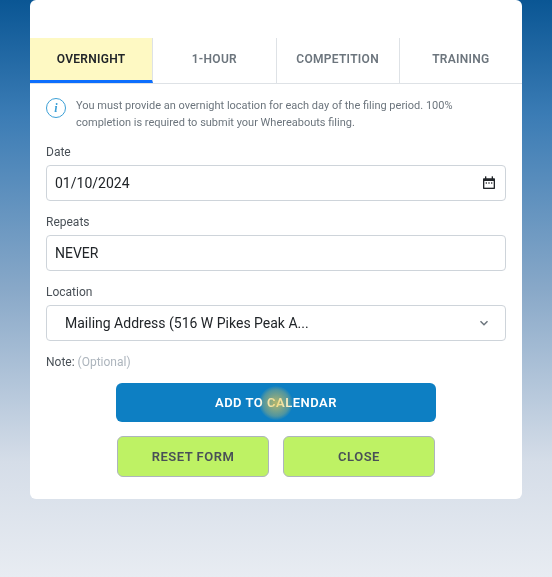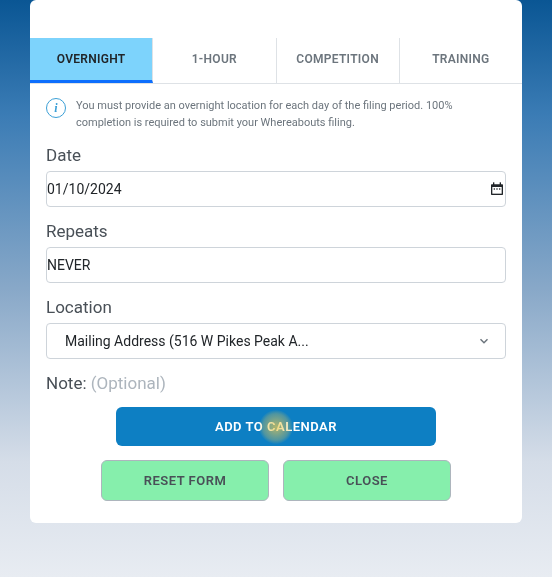--- a/index.html
+++ b/index.html
@@ -33,21 +33,21 @@
       font-weight: 600;
       color: #6c757d;
       cursor: pointer;
       border-right: 1px solid #dee2e6;
       letter-spacing: 0.3px;
     }
     .tab:last-child { border-right: none; }
     .tab.active {
       color: #212529;
       border-bottom: 3px solid #0d6efd;
-      background: #7dd3fc;
+      background: #fef9c3;
     }
     .content { padding: 14px 16px 22px 16px; }
     .info-row {
       display: flex;
       align-items: flex-start;
       gap: 10px;
       margin-bottom: 14px;
     }
     .info-icon {
       width: 20px;
@@ -65,30 +65,30 @@
       font-family: Georgia, serif;
     }
     .info-text {
       font-size: 11px;
       color: #6c757d;
       line-height: 1.5;
     }
     .field-group { margin-bottom: 14px; }
     .label {
       display: block;
-      font-size: 17px;
+      font-size: 12px;
       color: #495057;
       margin-bottom: 6px;
     }
     .label .optional { color: #adb5bd; }
     .input, .select, .date-input, .textarea {
       width: 100%;
       border: 1px solid #ced4da;
       border-radius: 4px;
-      padding: 9px 0;
+      padding: 9px 8px;
       font-size: 14px;
       color: #212529;
       background: #fff;
       font-family: inherit;
     }
     .date-input {
       display: flex;
       align-items: center;
       justify-content: space-between;
     }
@@ -132,24 +132,24 @@
       width: 34px;
       height: 34px;
       background: radial-gradient(circle, rgba(232,200,80,0.75) 0%, rgba(232,200,80,0.3) 55%, transparent 72%);
       border-radius: 50%;
       left: 50%;
       top: 50%;
       transform: translate(-50%, -50%);
       pointer-events: none;
     }
     .btn-secondary {
-      background: #86efac;
+      background: #bef264;
       color: #495057;
       border: 1px solid #adb5bd;
-      width: 168px;
+      width: 152px;
     }
   </style>
 </head>
 <body>
 
 <div class="modal">
   <div class="tabs">
     <div class="tab active">OVERNIGHT</div>
     <div class="tab">1-HOUR</div>
     <div class="tab">COMPETITION</div>

